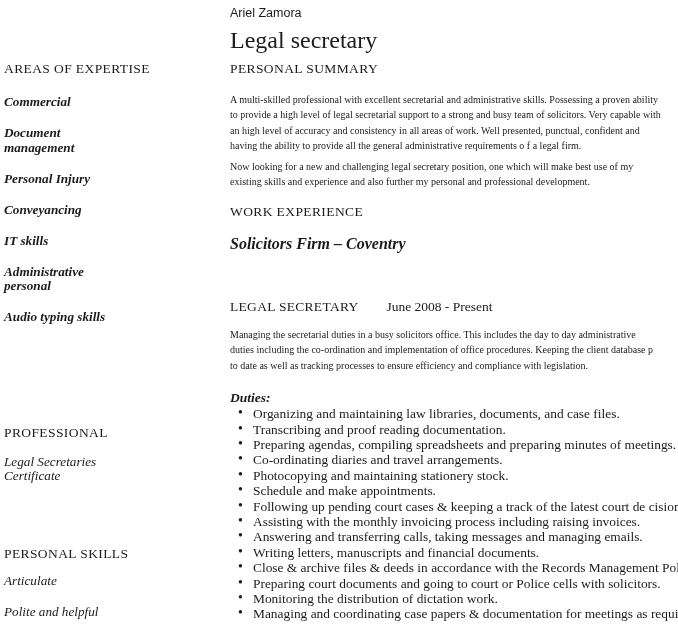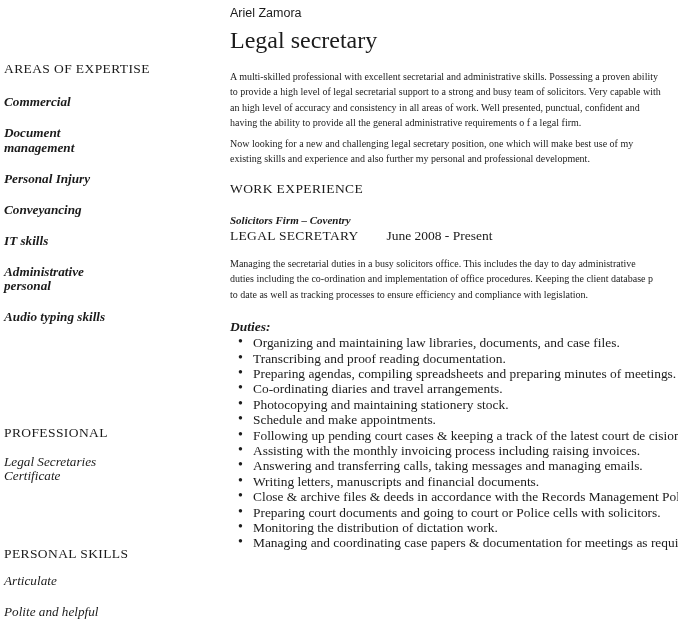--- a/index.html
+++ b/index.html
@@ -40,24 +40,24 @@
   .heading {
     font-size:13.5px; font-weight:400; line-height:16px; letter-spacing:0.4px;
   }
   .heading.ps { margin-top:7px; }
   .heading.we { margin-top:15px; }
   .para { font-size:10px; line-height:15.4px; text-align:left; }
   .p1 { margin-top:15px; }
   .p2 { margin-top:5px; }
   .p3 { margin-top:12px; }
   .employer {
-    font-size:11px; font-weight:700; font-style:italic;
+    font-size:16px; font-weight:700; font-style:italic;
     line-height:15px; margin-top:16px;
   }
-  .jobrow { font-size:13.5px; line-height:15.5px; }
+  .jobrow { font-size:13.5px; line-height:15.5px;margin-top:48px; }
   .jobtitle { display:inline-block; width:153px; letter-spacing:0.3px; }
   .dates { display:inline-block; }
   .duties-label {
     font-size:13.5px; font-weight:700; font-style:italic;
     line-height:15px; margin-top:17px;
   }
   ul.duties { list-style:none; margin-top:1px; }
   ul.duties li {
     position:relative; font-size:13.4px; line-height:15.4px;
     padding-left:23px; white-space:nowrap;
@@ -99,20 +99,21 @@
         <li>Polite and helpful</li>
         <li>Smart appearance</li>
       </ul>
     </section>
   </aside>
 
   <main class="main">
     <div class="name">Ariel Zamora</div>
     <h1 class="title">Legal secretary</h1>
 
+    <h2 class="heading ps">PERSONAL SUMMARY</h2>
     <p class="para p1">A multi-skilled professional with excellent secretarial and administrative skills. Possessing a proven ability to provide a high level of legal secretarial support to a strong and busy team of solicitors. Very capable with an high level of accuracy and consistency in all areas of work. Well presented, punctual, confident and having the ability to provide all the general administrative requirements o f a legal firm.</p>
     <p class="para p2">Now looking for a new and challenging legal secretary position, one which will make best use of my existing skills and experience and also further my personal and professional development.</p>
 
     <h2 class="heading we">WORK EXPERIENCE</h2>
     <div class="employer">Solicitors Firm – Coventry</div>
     <div class="jobrow">
       <span class="jobtitle">LEGAL SECRETARY</span>
       <span class="dates">June 2008 - Present</span>
     </div>
     <p class="para p3">Managing the secretarial duties in a busy solicitors office. This includes the day to day administrative duties including the co-ordination and implementation of office procedures. Keeping the client database p to date as well as tracking processes to ensure efficiency and compliance with legislation.</p>

